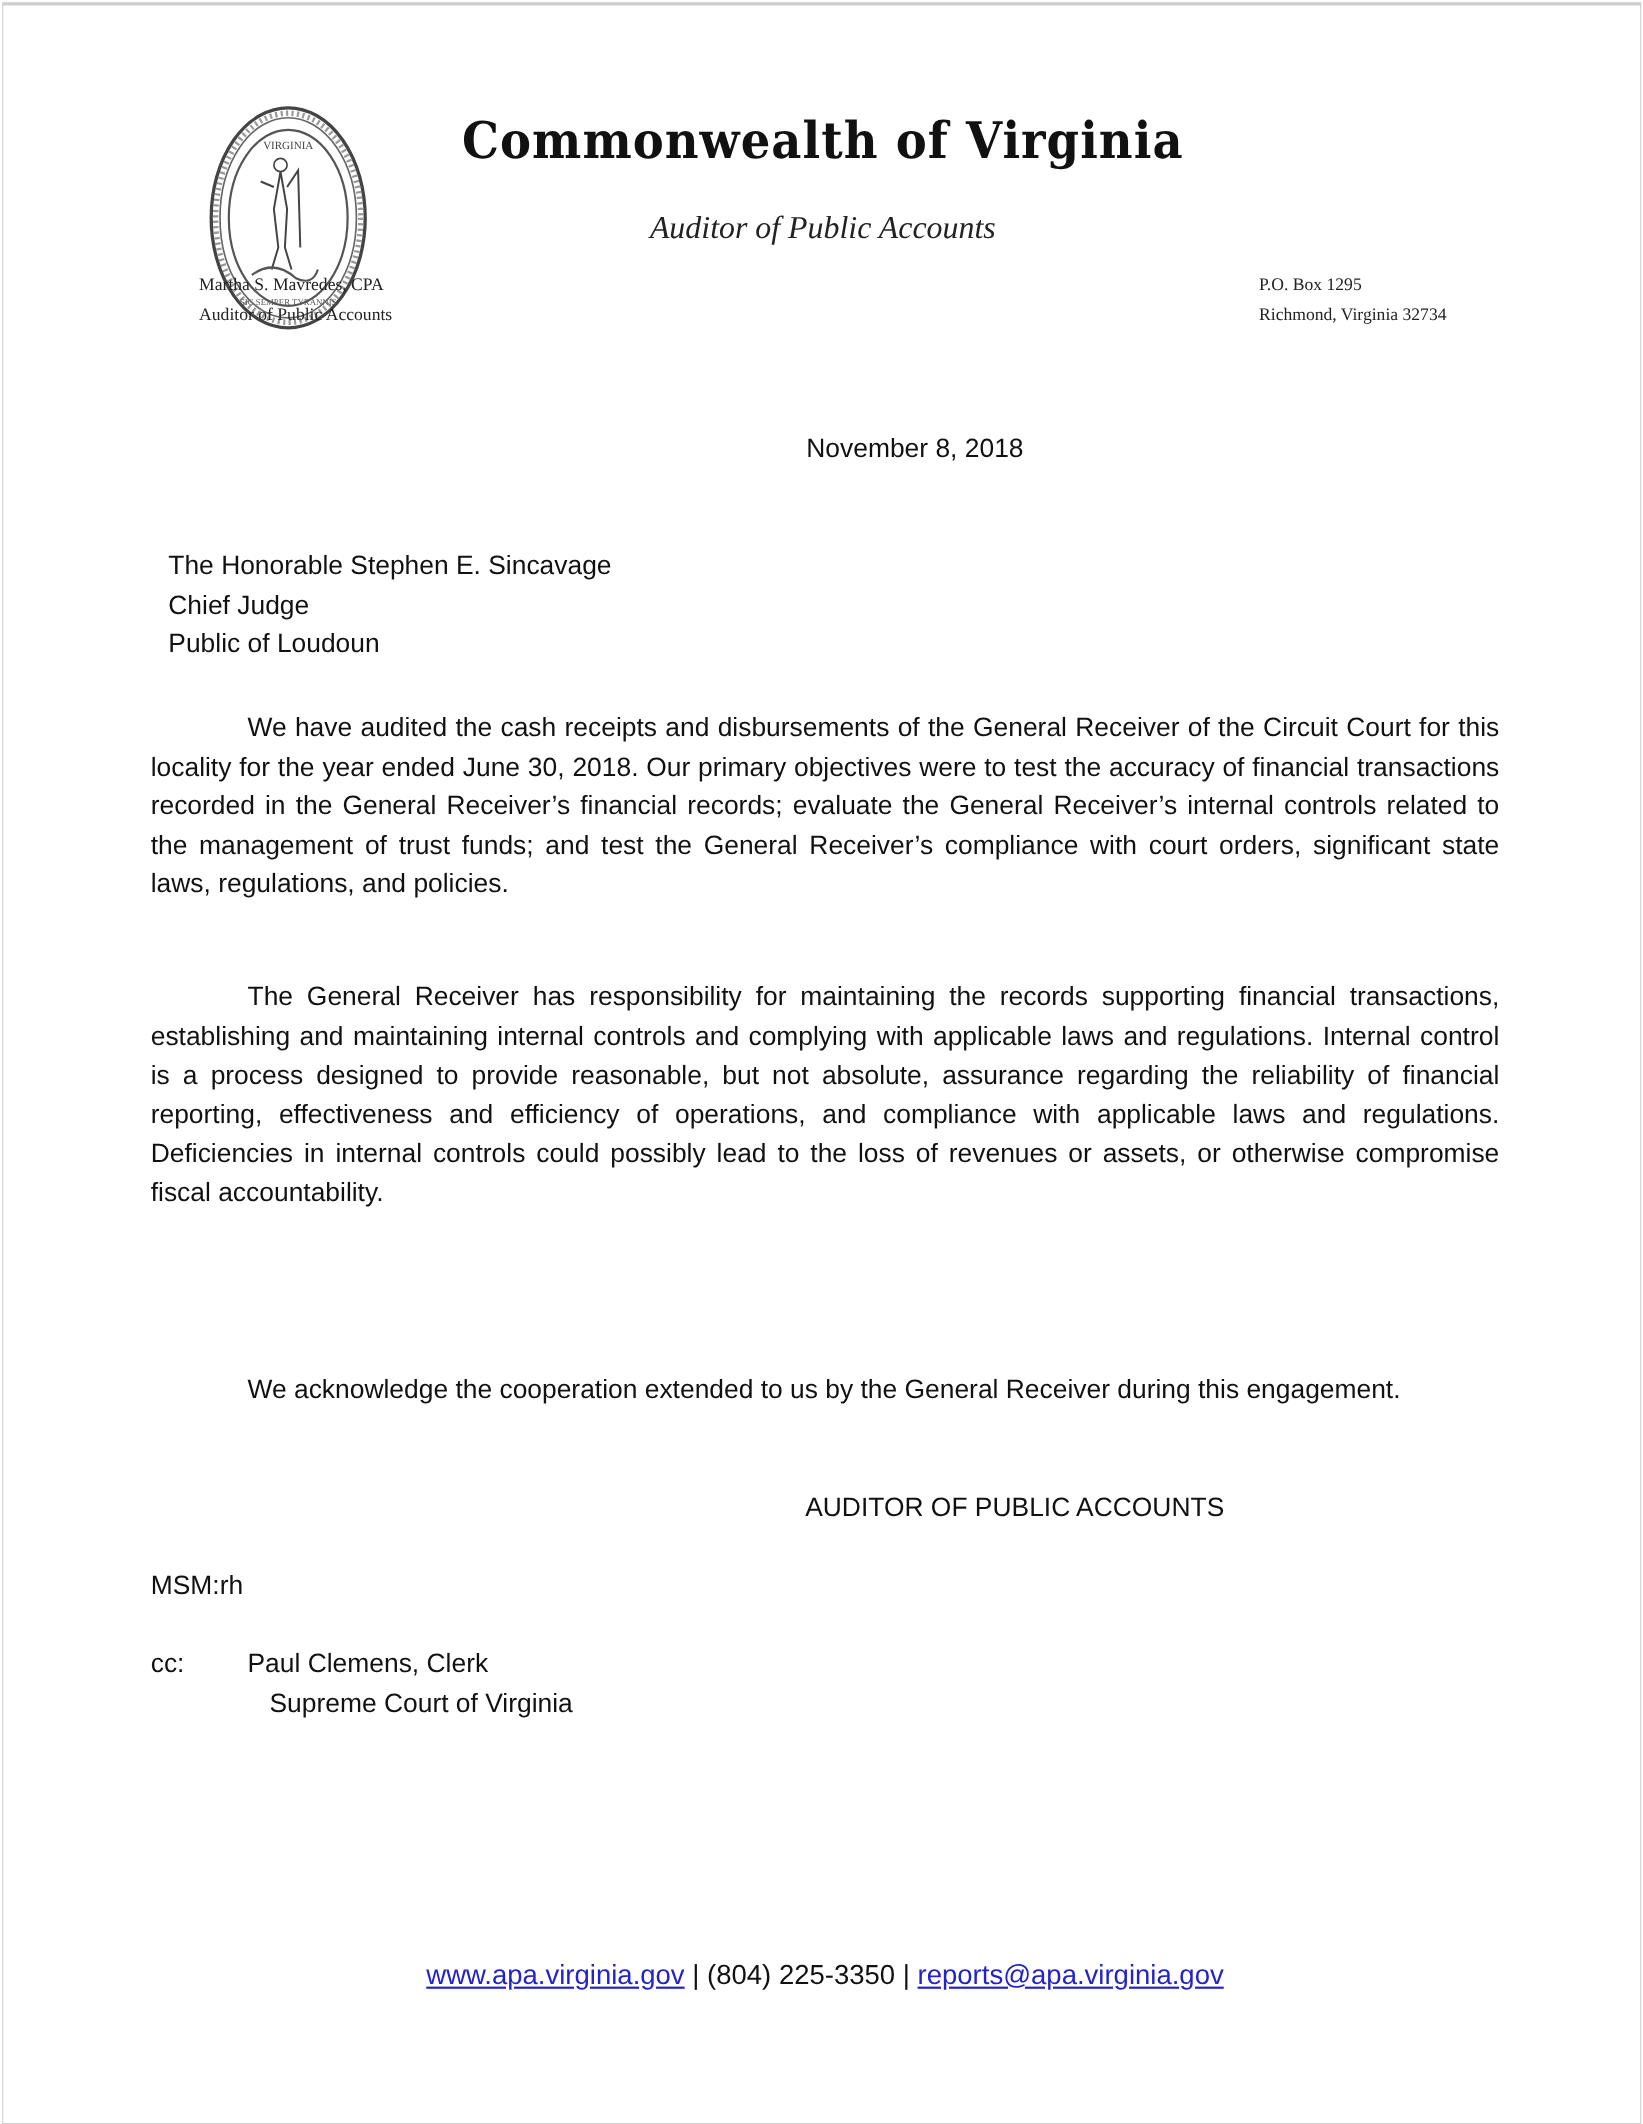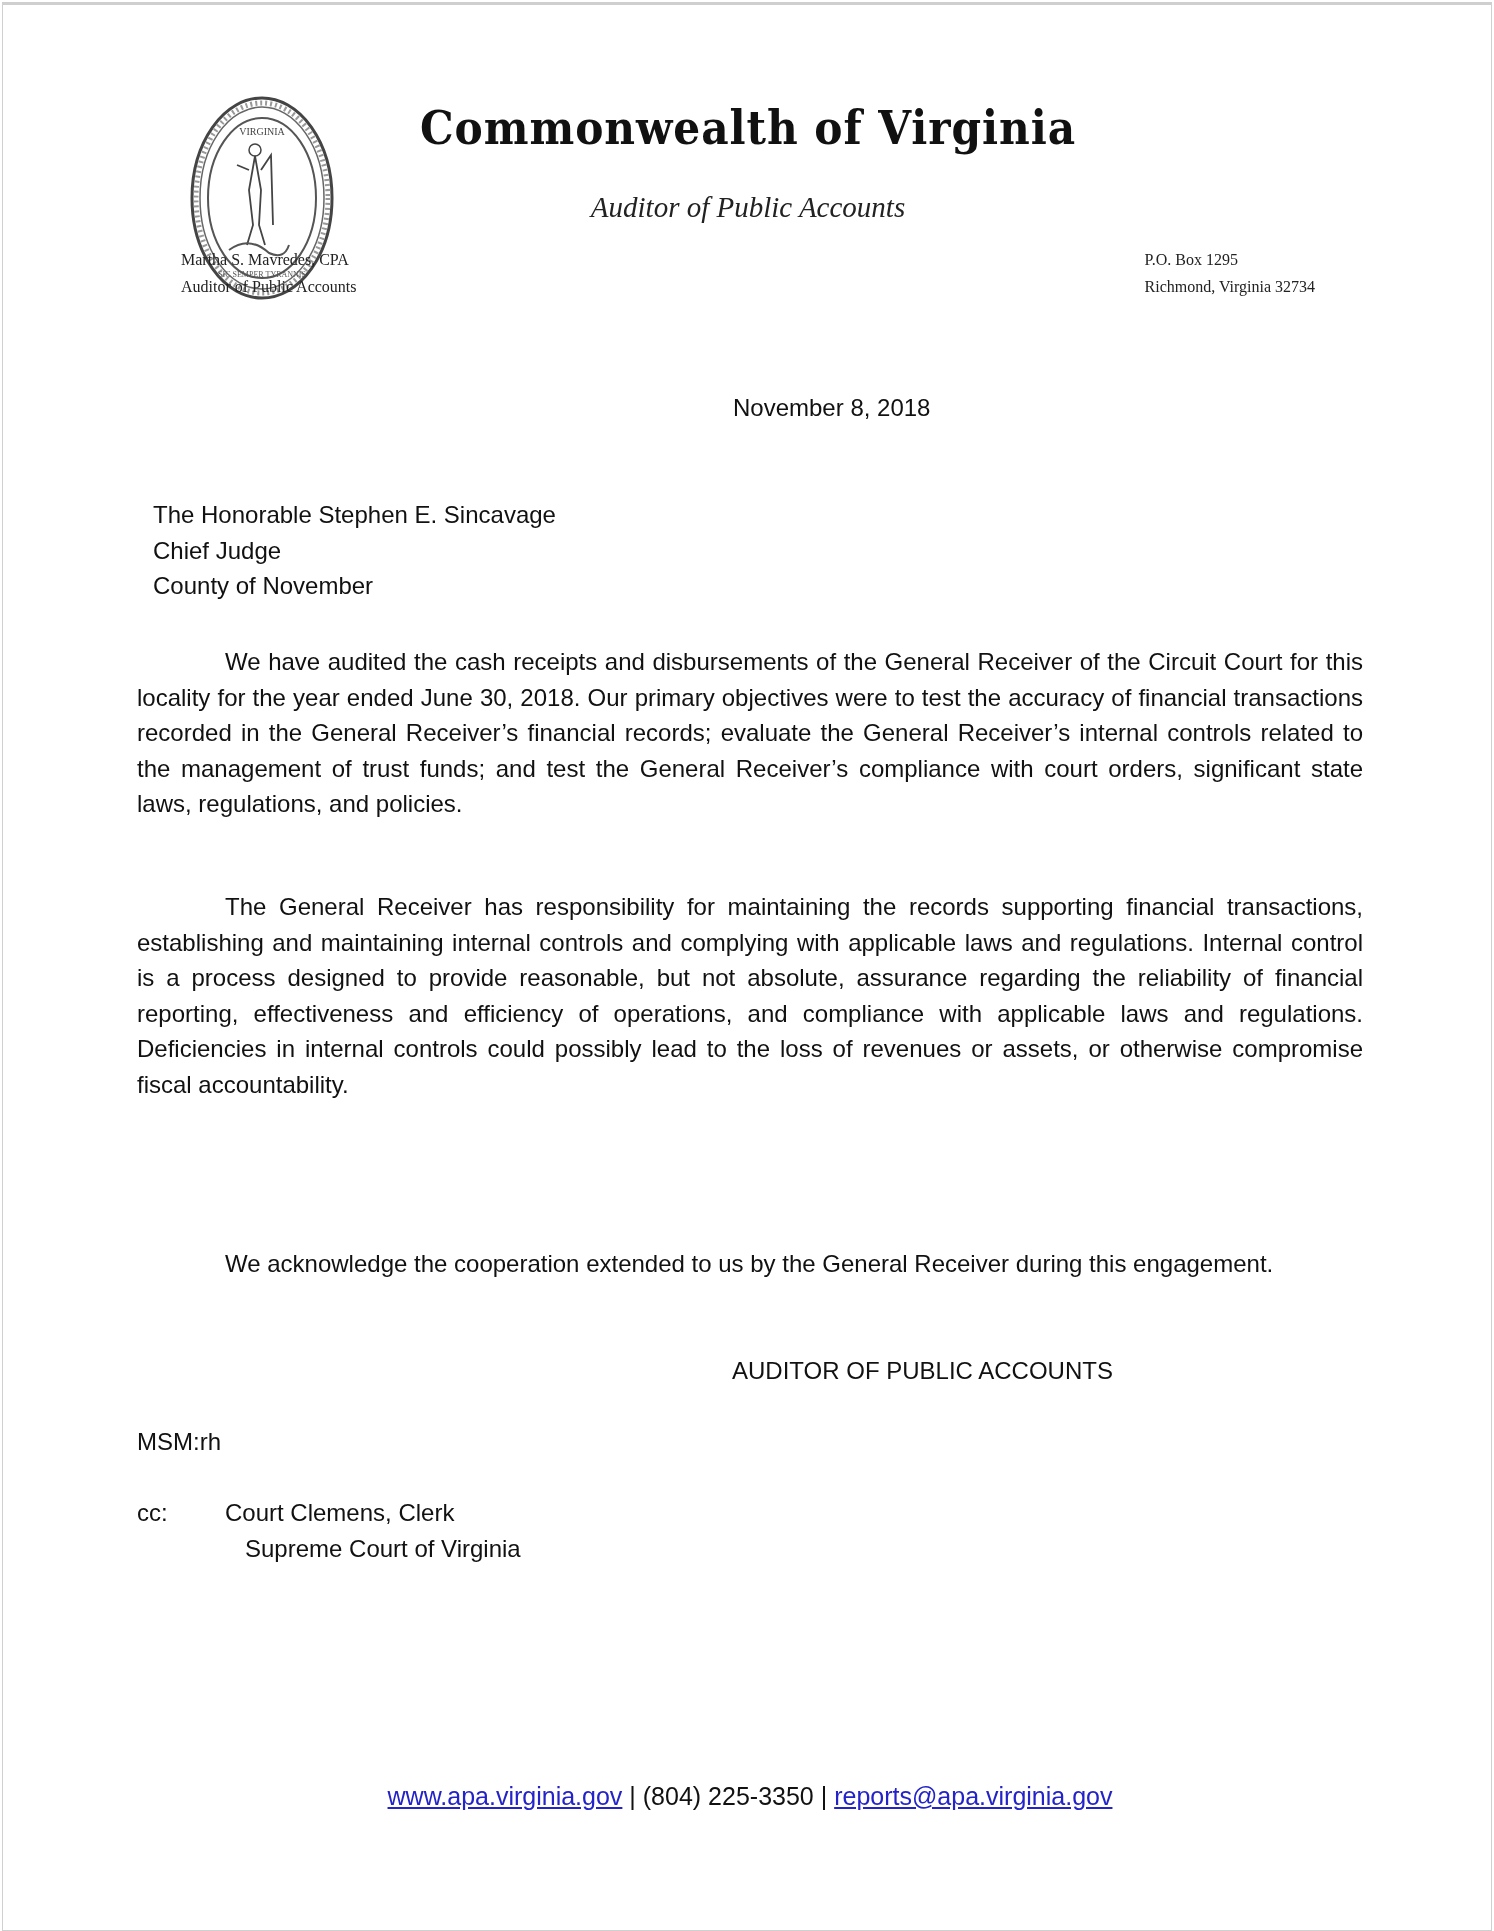--- a/index.html
+++ b/index.html
@@ -58,32 +58,32 @@
   <div class="serif-small right-addr">
     <div>P.O. Box 1295</div>
     <div>Richmond, Virginia 32734</div>
   </div>
 
   <div class="body-text date">November 8, 2018</div>
 
   <div class="body-text addressee">
     <div>The Honorable Stephen E. Sincavage</div>
     <div>Chief Judge</div>
-    <div>County of November</div>
+    <div>Public of Loudoun</div>
   </div>
 
   <div class="body-text para p1"><span class="indent"></span><span>We have audited the cash receipts and disbursements of the General Receiver of the Circuit Court for this locality for the year ended June 30, 2018.  Our primary objectives were to test the accuracy of financial transactions recorded in the General Receiver’s financial records; evaluate the General Receiver’s internal controls related to the management of trust funds; and test the General Receiver’s compliance with court orders, significant state laws, regulations, and policies.</span></div>
   <div class="body-text para p2"><span class="indent"></span><span>The General Receiver has responsibility for maintaining the records supporting financial transactions, establishing and maintaining internal controls and complying with applicable laws and regulations.  Internal control is a process designed to provide reasonable, but not absolute, assurance regarding the reliability of financial reporting, effectiveness and efficiency of operations, and compliance with applicable laws and regulations.  Deficiencies in internal controls could possibly lead to the loss of revenues or assets, or otherwise compromise fiscal accountability.</span></div>
   <div class="body-text para p4"><span class="indent"></span><span>We acknowledge the cooperation extended to us by the General Receiver during this engagement.</span></div>
 
   <div class="body-text signoff">AUDITOR OF PUBLIC ACCOUNTS</div>
   <div class="body-text initials">MSM:rh</div>
 
   <div class="body-text cc">
-    <span class="cc-line"><span class="cc-label">cc:</span><span>Court Clemens, Clerk</span></span>
+    <span class="cc-line"><span class="cc-label">cc:</span><span>Paul Clemens, Clerk</span></span>
     <span class="cc-line cc-sub">Supreme Court of Virginia</span>
   </div>
 
   <div class="footer">
     <a>www.apa.virginia.gov</a>
     <span>|</span>
     <span>(804) 225-3350</span>
     <span>|</span>
     <a>reports@apa.virginia.gov</a>
   </div>

